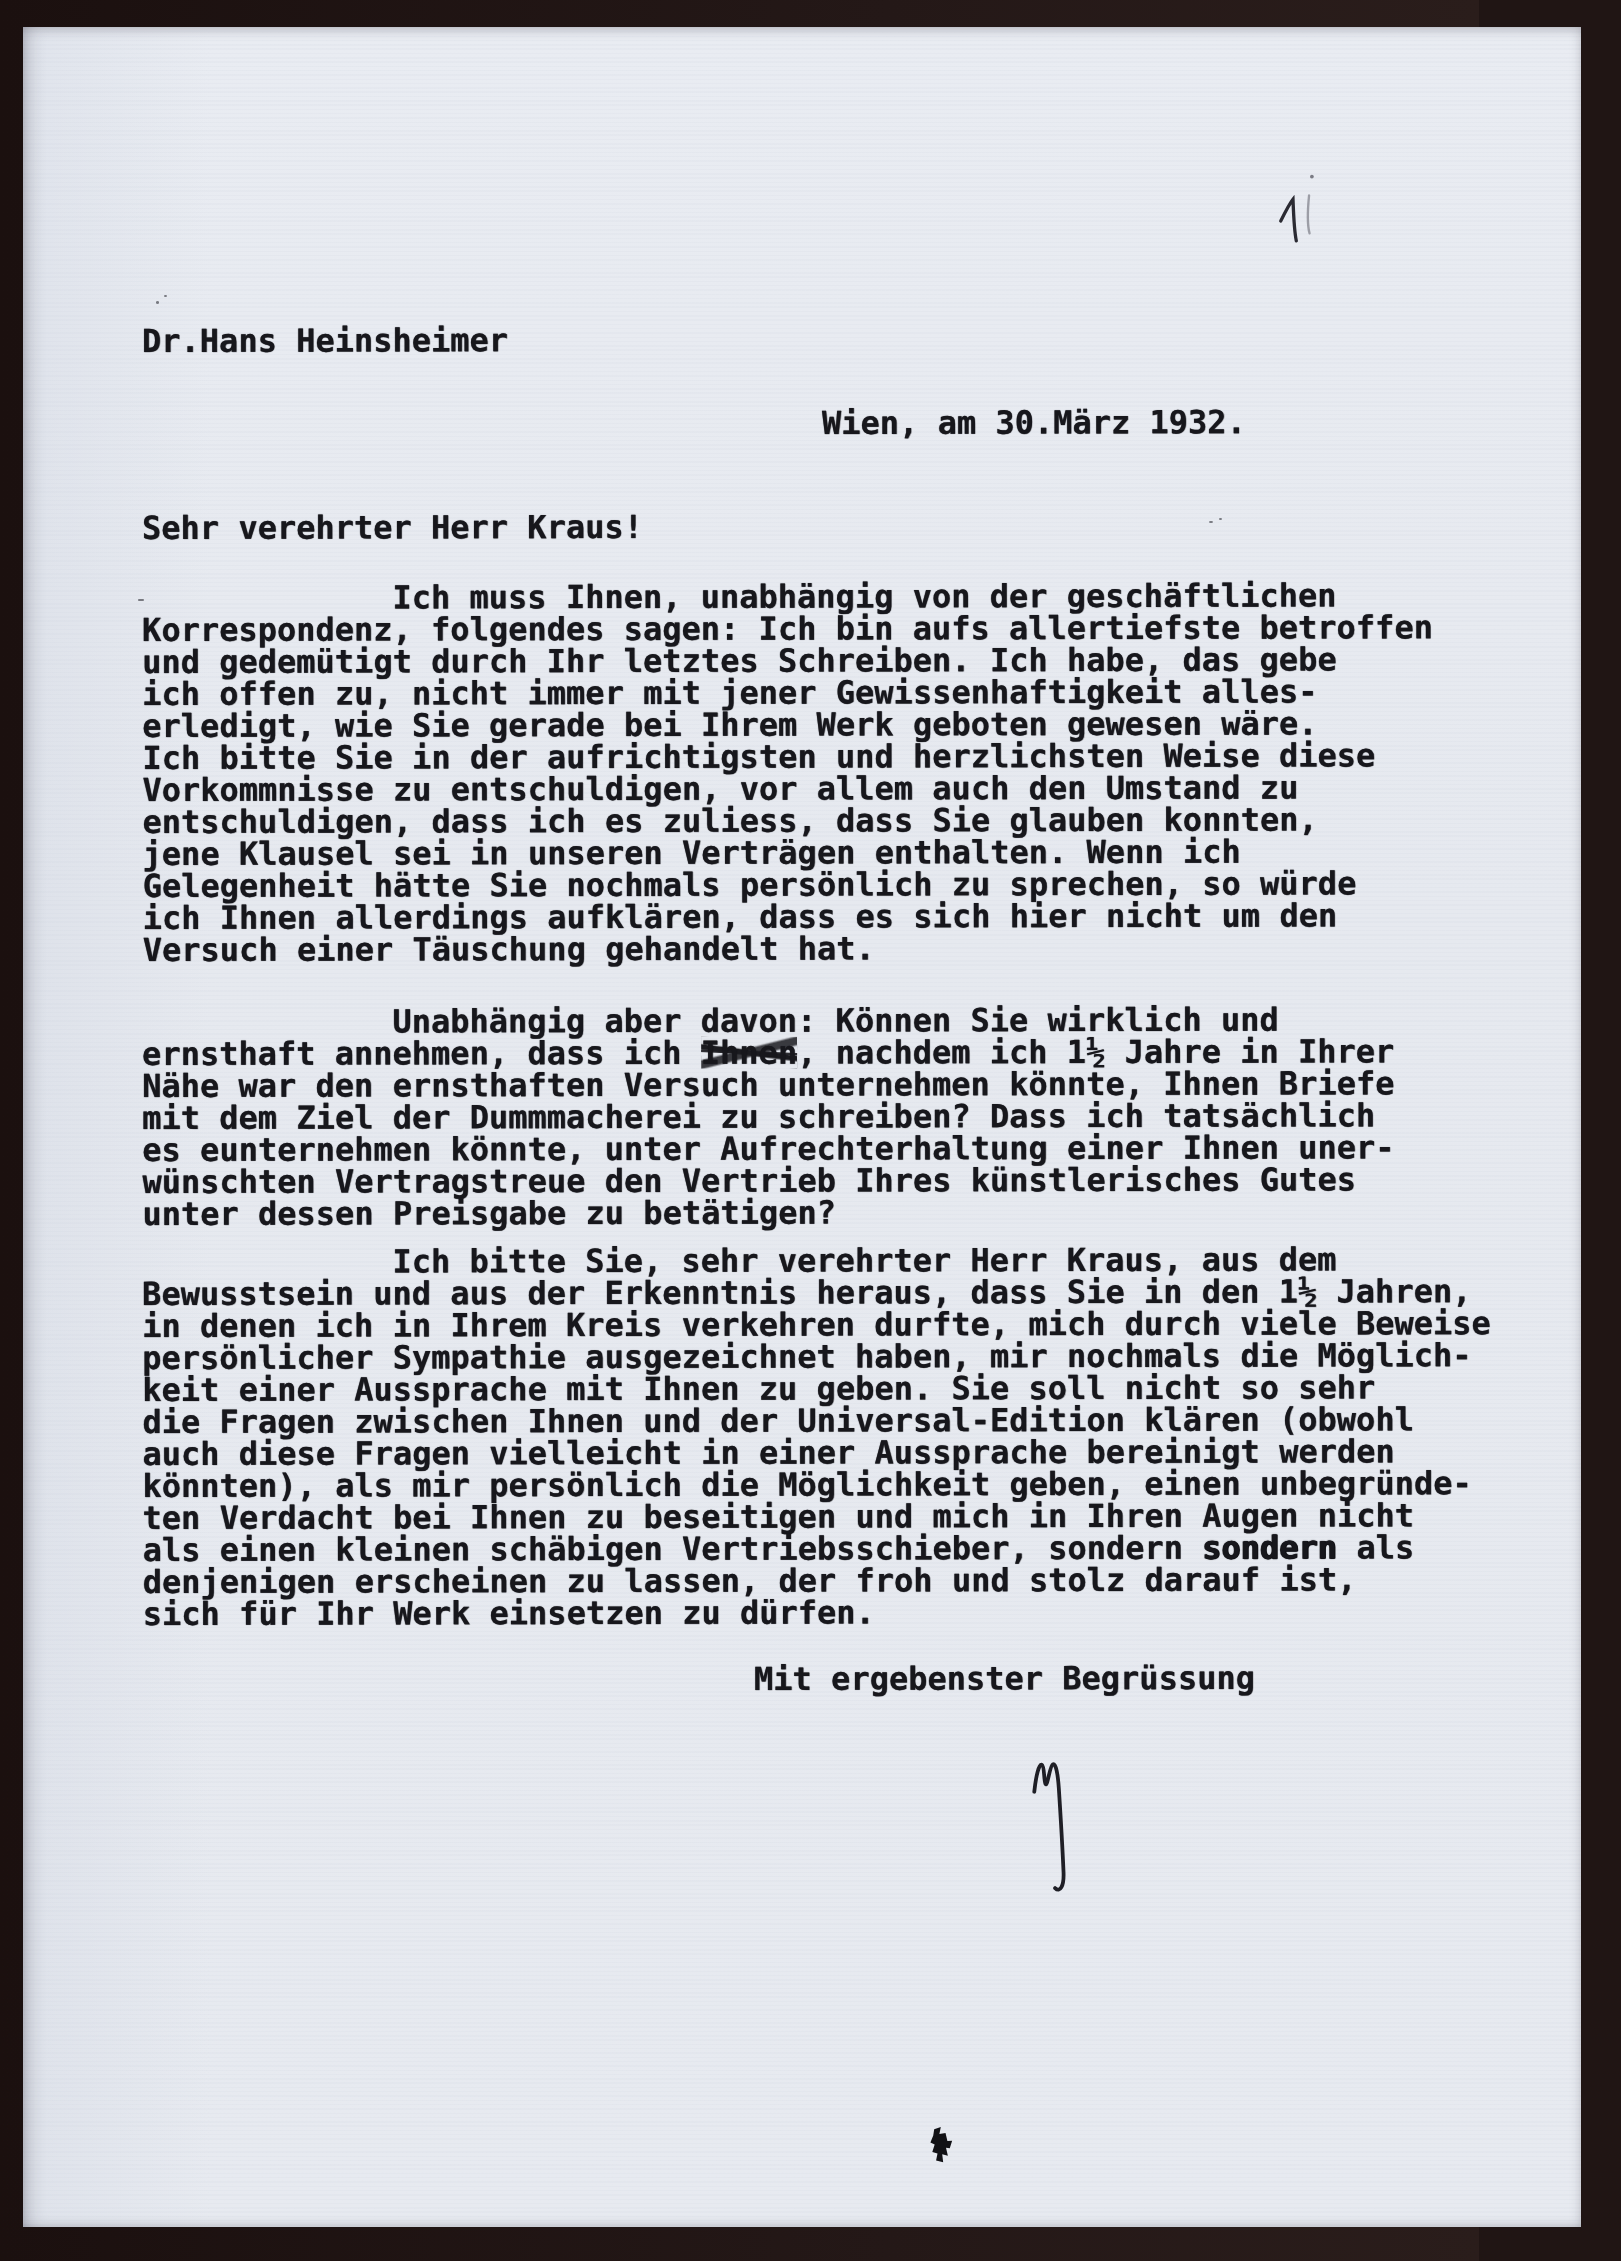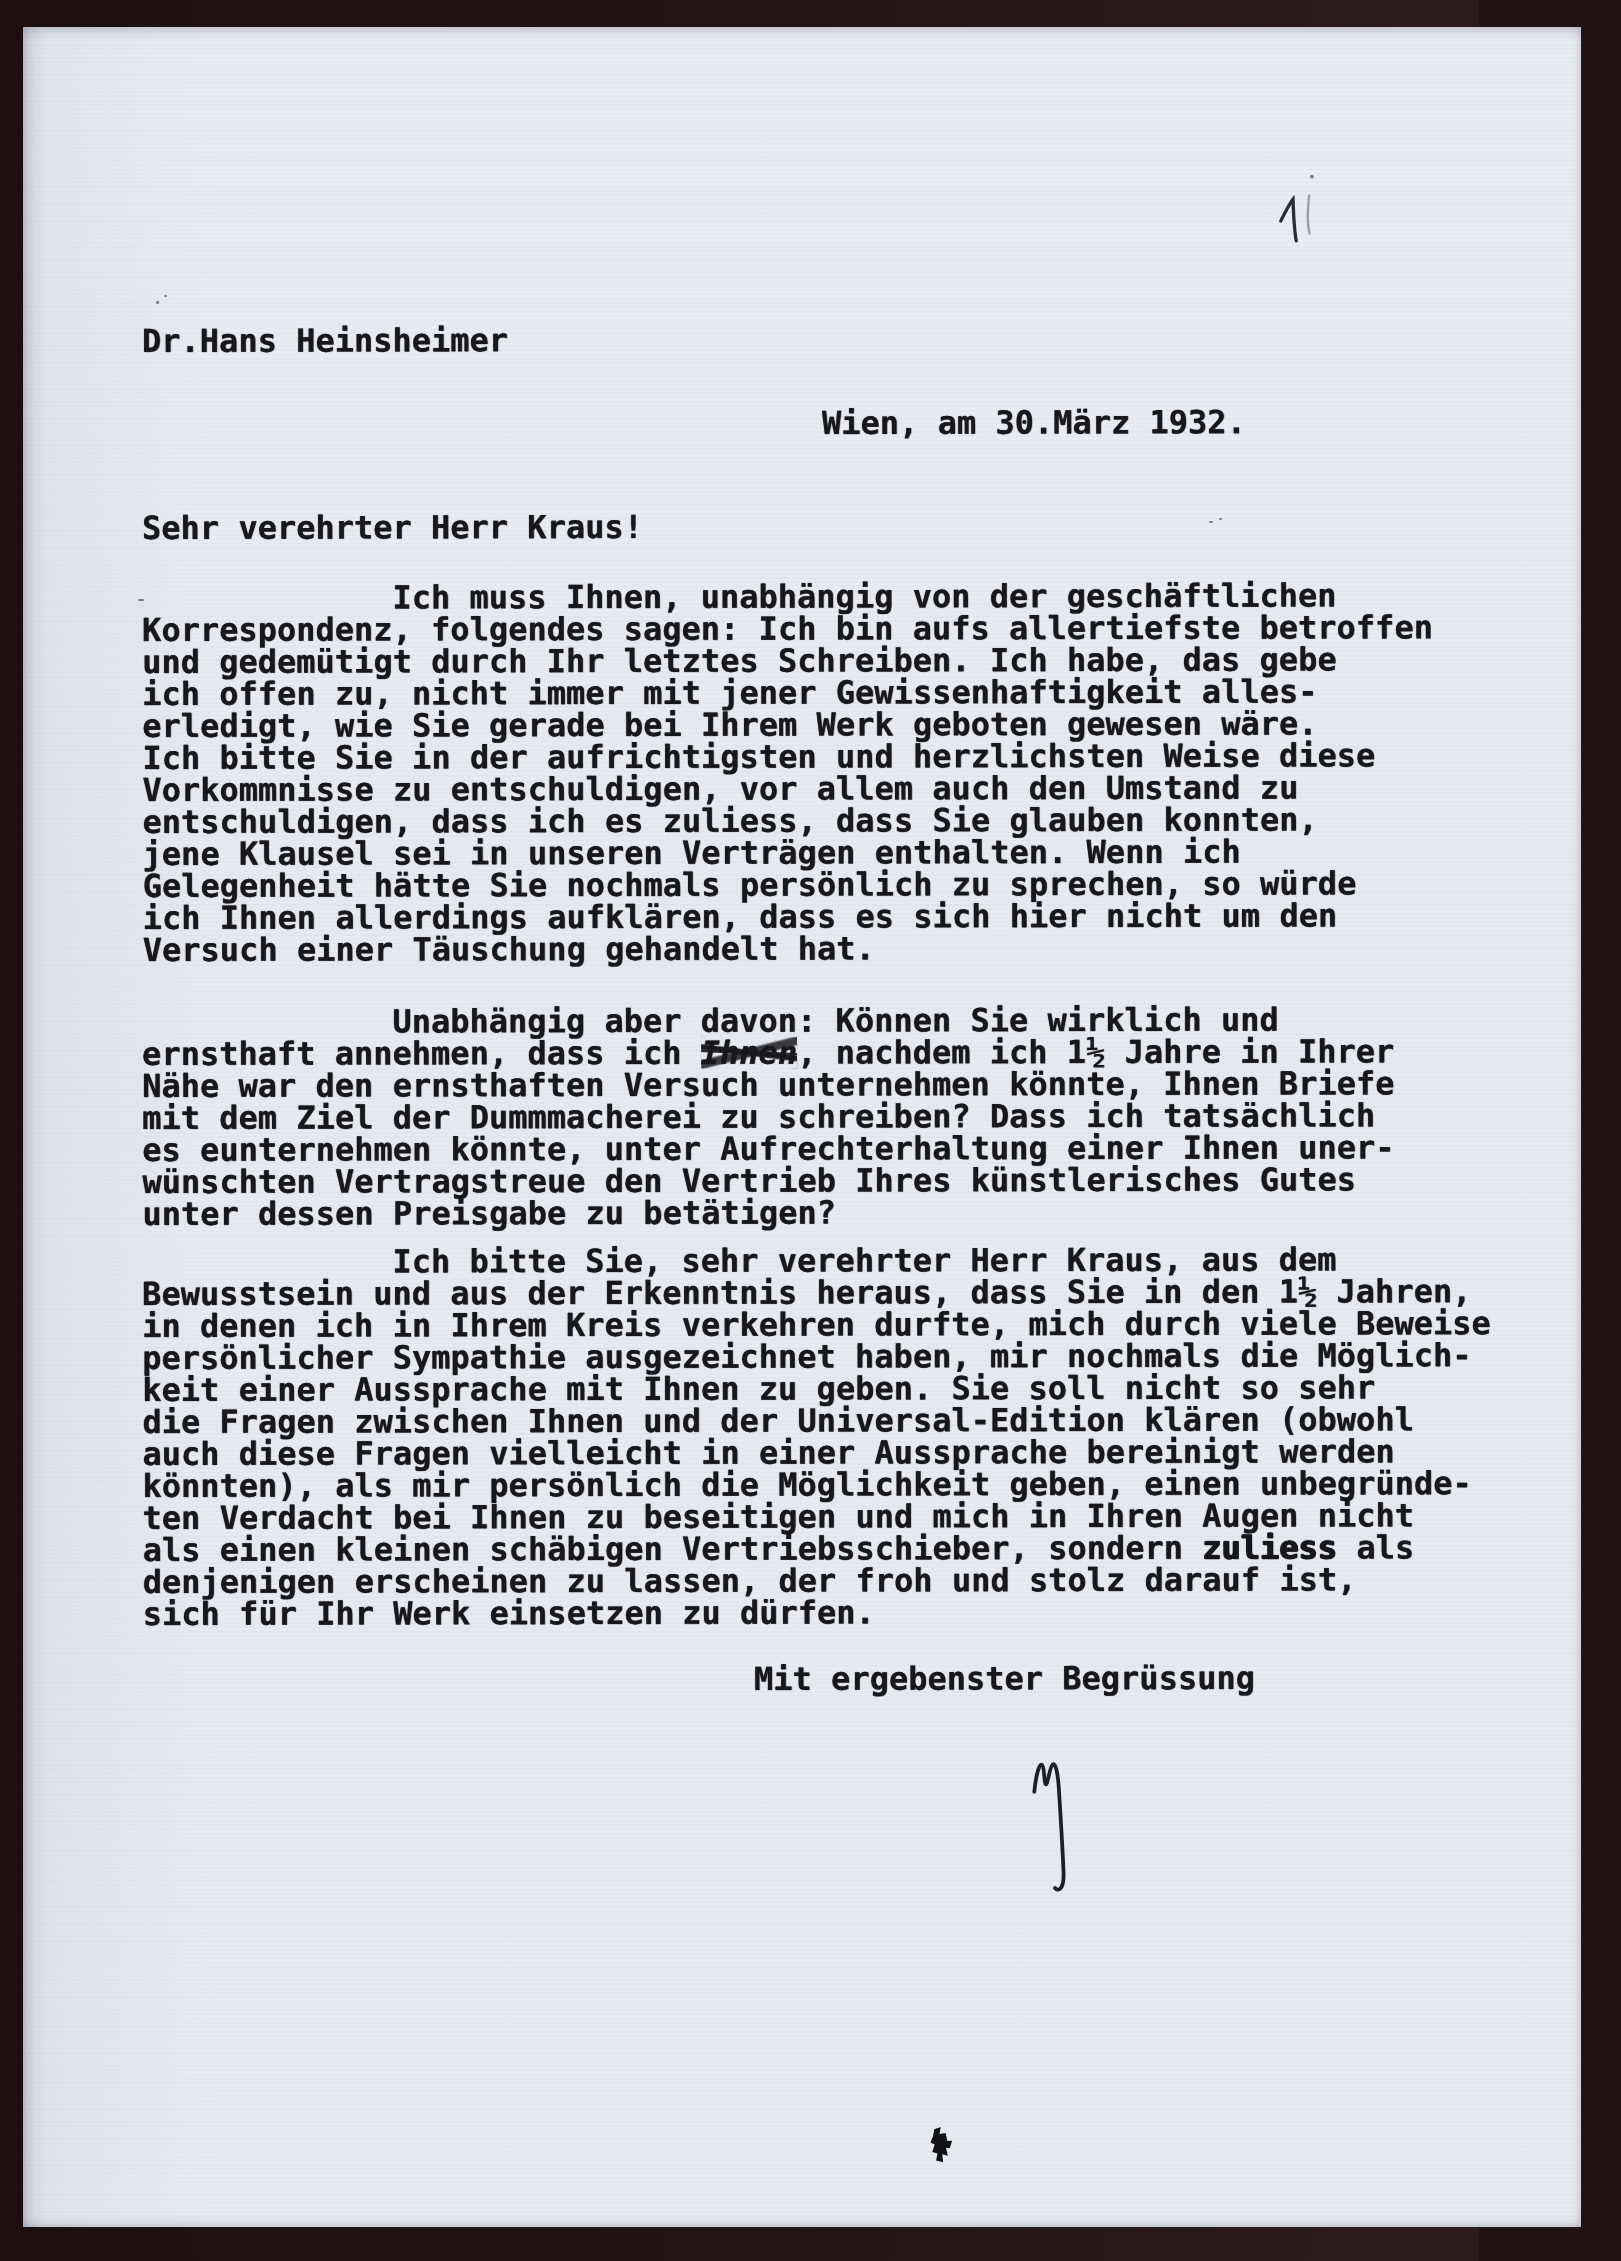--- a/index.html
+++ b/index.html
@@ -56,21 +56,20 @@
   .para-2      { left: 119px; top: 979px; }
   .para-3      { left: 119px; top: 1219px; }
   .closing     { left: 731px; top: 1636px; }
   .struck {
     position: relative;
     display: inline-block;
     background:
       linear-gradient(7deg,  rgba(0,0,0,0) 42%, #1b1b20 45%, #1b1b20 55%, rgba(0,0,0,0) 58%),
       linear-gradient(-14deg, rgba(0,0,0,0) 40%, rgba(27,27,32,0.85) 44%, rgba(27,27,32,0.85) 56%, rgba(0,0,0,0) 60%),
       linear-gradient(2deg,  rgba(0,0,0,0) 46%, rgba(27,27,32,0.9) 48%, rgba(27,27,32,0.9) 53%, rgba(0,0,0,0) 55%);
-    font-style: italic;
   }
   .overtype {
     text-shadow:
       0 0 1.4px rgba(10,10,14,0.85),
       0.8px 0 0 rgba(10,10,14,0.9),
       -0.8px 0.2px 0 rgba(10,10,14,0.85),
       0.4px 0.5px 0 rgba(10,10,14,0.6);
   }
   .marks-overlay {
     position: absolute;
@@ -124,21 +123,21 @@
 
     <div class="tw para-3"><span>             Ich bitte Sie, sehr verehrter Herr Kraus, aus dem
 Bewusstsein und aus der Erkenntnis heraus, dass Sie in den 1½ Jahren,
 in denen ich in Ihrem Kreis verkehren durfte, mich durch viele Beweise
 persönlicher Sympathie ausgezeichnet haben, mir nochmals die Möglich-
 keit einer Aussprache mit Ihnen zu geben. Sie soll nicht so sehr
 die Fragen zwischen Ihnen und der Universal-Edition klären (obwohl
 auch diese Fragen vielleicht in einer Aussprache bereinigt werden
 könnten), als mir persönlich die Möglichkeit geben, einen unbegründe-
 ten Verdacht bei Ihnen zu beseitigen und mich in Ihren Augen nicht
-als einen kleinen schäbigen Vertriebsschieber, sondern </span><span class="overtype">zuliess</span><span> als
+als einen kleinen schäbigen Vertriebsschieber, sondern </span><span class="overtype">sondern</span><span> als
 denjenigen erscheinen zu lassen, der froh und stolz darauf ist,
 sich für Ihr Werk einsetzen zu dürfen.</span></div>
 
     <div class="tw closing">Mit ergebenster Begrüssung</div>
 
     <svg class="marks-overlay" viewBox="0 0 3300 4658">
 
       <g>
         <path d="M2664,410 C2672,394 2682,374 2690,364 C2691,390 2692,428 2697,452" fill="none" stroke="#2b2b33" stroke-width="7" stroke-linecap="round"></path>
         <path d="M2724,356 C2721,386 2719,414 2725,436" fill="none" stroke="rgba(64,64,76,0.45)" stroke-width="5" stroke-linecap="round"></path>

